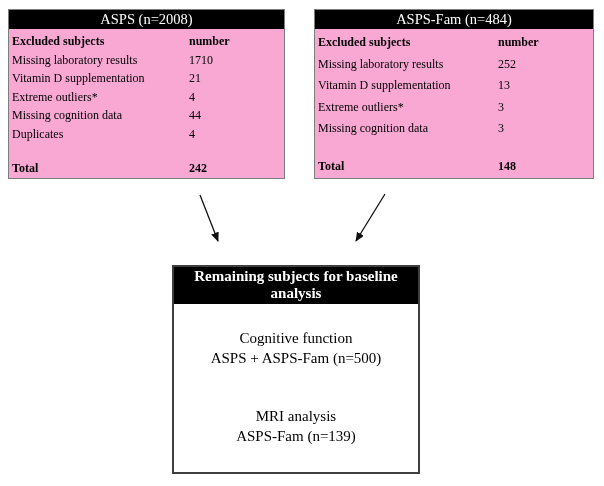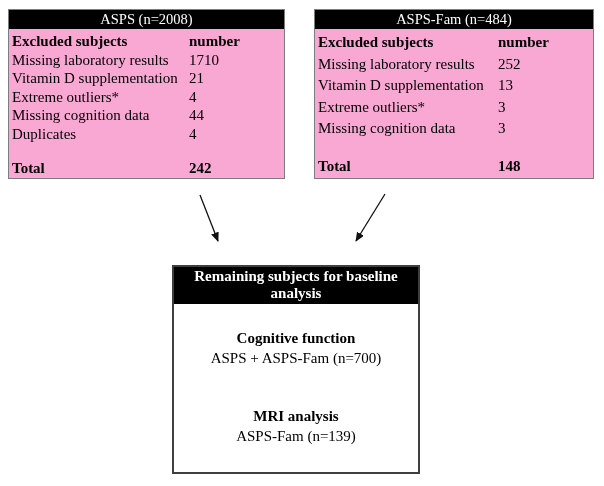--- a/index.html
+++ b/index.html
@@ -34,21 +34,21 @@
     text-align: center;
     font-size: 14.5px;
     white-space: nowrap;
     overflow: hidden;
   }
   .t-body {
     flex: 1;
     display: flex;
     flex-direction: column;
     padding: 3px 3px 1px 3px;
-    font-size: 15px;
+    font-size: 12px;
     overflow: hidden;
   }
   .t-row { display: flex; align-items: baseline; white-space: nowrap; }
   #table-asps    .t-row { line-height: 18.5px; }
   #table-aspsfam .t-row { line-height: 21.5px; }
   .t-row .lbl { flex: 1; overflow: hidden; }
   .t-row .num { width: 92px; text-align: left; flex: 0 0 92px; }
   .t-colhead { font-weight: bold; }
   .t-total   { font-weight: bold; margin-top: auto; }
 
@@ -79,21 +79,21 @@
     line-height: 17px;
     text-align: center;
     padding: 1px 14px 2px 14px;
   }
   .r-body {
     flex: 1;
     text-align: center;
     font-size: 15px;
     line-height: 20px;
   }
-  .r-heading { font-weight: bold; }
+  .r-heading { font-weight: normal; }
   .r-sec1 { margin-top: 24px; }
   .r-sec2 { margin-top: 38px; }
 </style>
 </head>
 <body>
 
 <div id="canvas">
 
   <section class="xtable" id="table-asps">
     <header class="t-title">ASPS (n=2008)</header>
@@ -169,21 +169,21 @@
       <line x1="50" y1="10" x2="68" y2="56" stroke="#111111" stroke-width="1.3" marker-end="url(#ah)"></line>
       <line x1="235" y1="9" x2="206" y2="56" stroke="#111111" stroke-width="1.3" marker-end="url(#ah)"></line>
     </svg>
   </div>
 
   <section class="result-box">
     <header class="r-title">Remaining subjects for baseline analysis</header>
     <div class="r-body">
       <div class="r-sec1">
         <div class="r-heading">Cognitive function</div>
-        <div class="r-detail">ASPS + ASPS-Fam (n=700)</div>
+        <div class="r-detail">ASPS + ASPS-Fam (n=500)</div>
       </div>
       <div class="r-sec2">
         <div class="r-heading">MRI analysis</div>
         <div class="r-detail">ASPS-Fam (n=139)</div>
       </div>
     </div>
   </section>
 
 </div>
 

